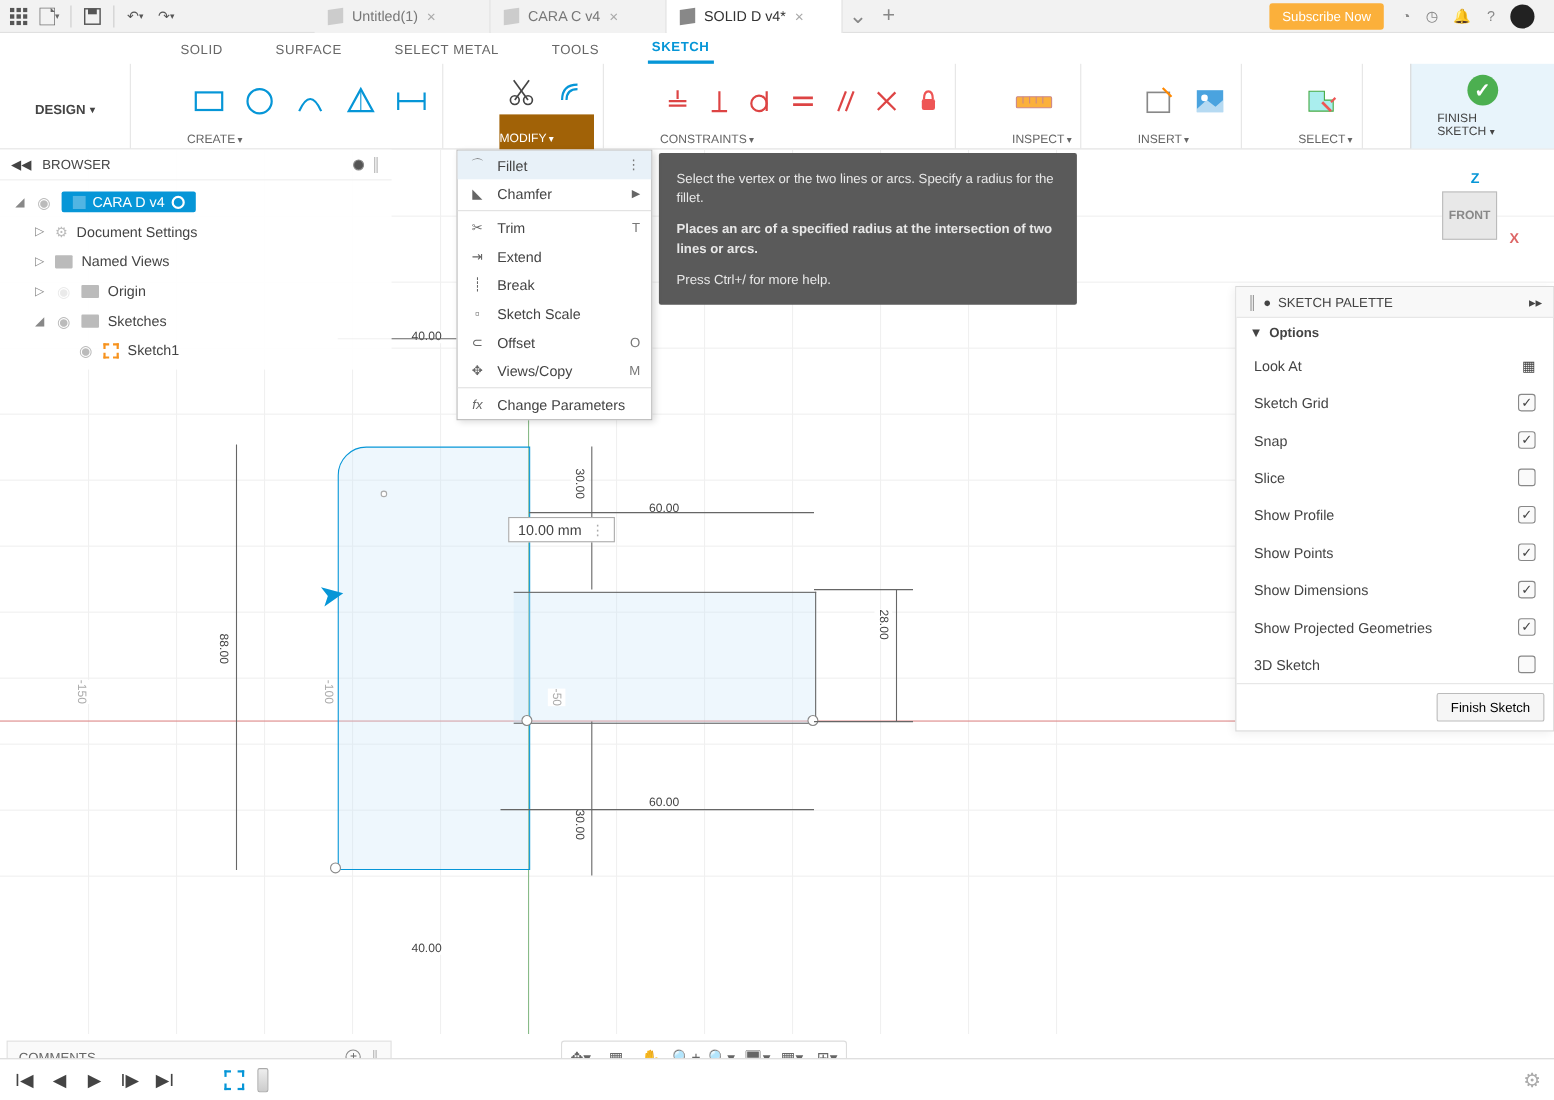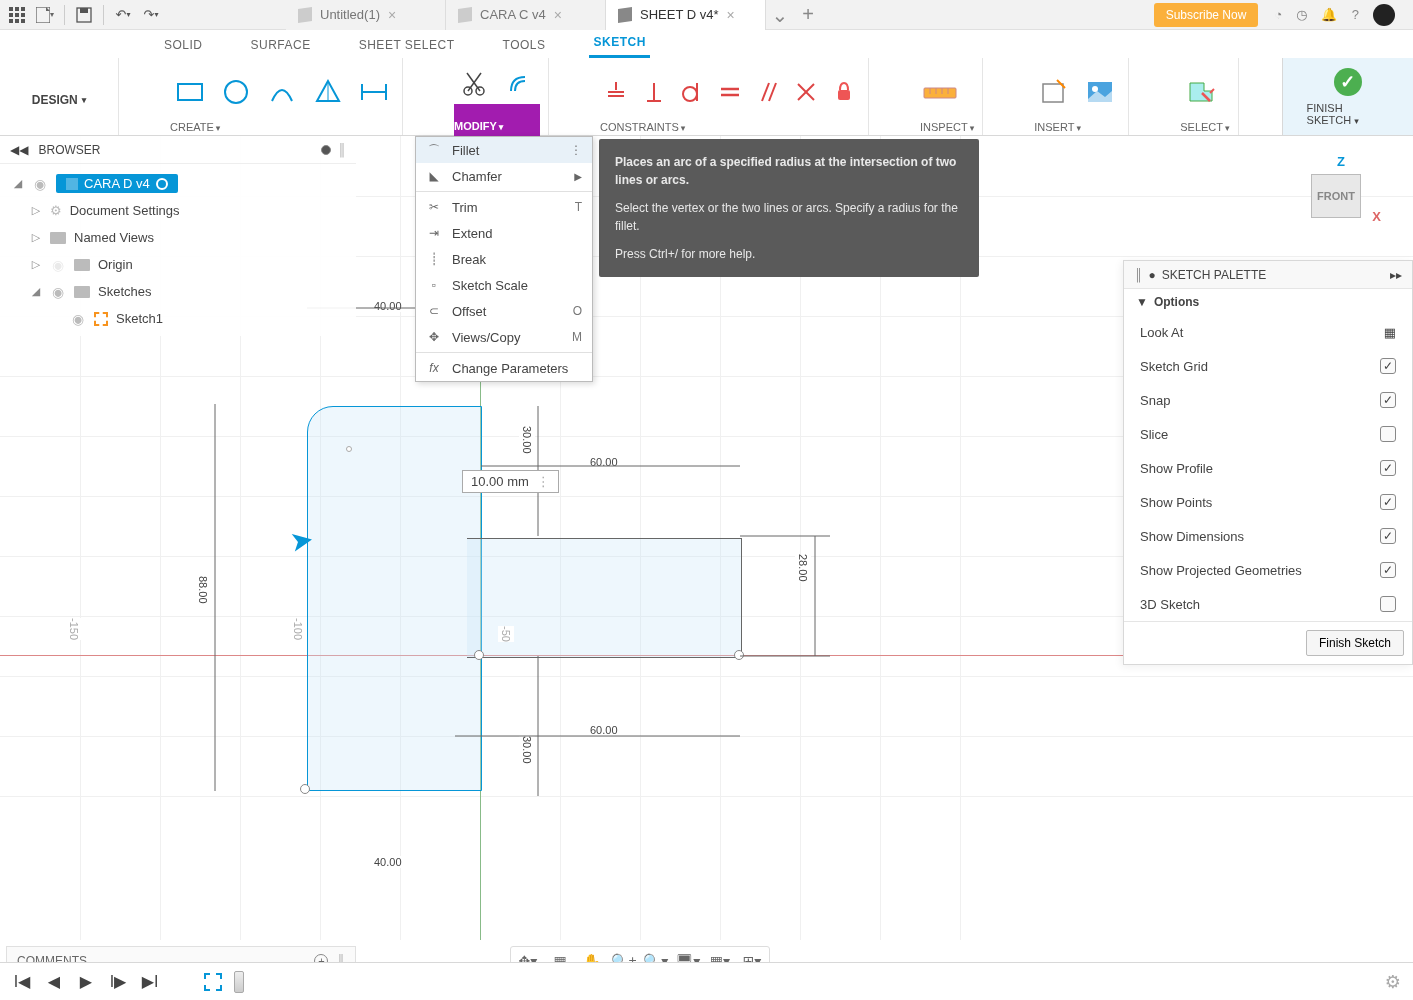--- a/index.html
+++ b/index.html
@@ -22,21 +22,21 @@
 
 .ribbon-tabs { display:flex; height:28px; align-items:flex-end; padding-left:160px; gap:40px; font-size:12px; color:#666; }
 .ribbon-tabs .rt { padding:6px 4px; cursor:pointer; letter-spacing:0.5px;text-align:right; }
 .ribbon-tabs .rt.active { color:#0696d7; border-bottom:3px solid #0696d7; font-weight:600; }
 
 
 .ribbon { height:78px; border-bottom:1px solid #d8d8d8; display:flex; align-items:stretch;gap:43px; }
 .ribbon .group { display:flex; flex-direction:column; border-right:1px solid #e5e5e5; padding:6px 8px 0 8px; }
 .ribbon .group .tools { display:flex; gap:6px; align-items:center; flex:1; }
 .ribbon .group .label { font-size:11px; color:#666; text-align:left; padding:2px 0; }
-.ribbon .group.modify .label { background:#a21caf; color:#fff; padding:16px 0; font-weight:700; }
+.ribbon .group.modify .label { background:#a16207; color:#fff; padding:16px 0; font-weight:400; }
 .ribbon .group .label .caret { font-size:9px; margin-left:2px; }
 .tool-btn { width:40px; height:40px; display:flex; align-items:center; justify-content:center; cursor:pointer; color:#555;}
 .tool-small { width:32px; height:32px; }
 .finish-sketch-btn { background:#e8f4fb; flex-direction:column; align-items:center; justify-content:center; display:flex; padding:8px 24px; cursor:pointer; border-left:1px solid #d8d8d8; }
 .check-circle { width:28px; height:28px; border-radius:50%; background:#4caf50; color:#fff; display:flex; align-items:center; justify-content:center; font-size:18px; font-weight:bold; }
 
 
 .browser { position:absolute; left:0; top:136px; width:356px; background:rgba(255,255,255,0.9); }
 .browser-hdr { display:flex; align-items:center; height:28px; padding:0 10px; border-bottom:1px solid #eee; font-size:12px; }
 .browser-hdr .collapse { margin-right:10px; }
@@ -153,40 +153,40 @@
         <span>Untitled(1)</span>
         <span class="close">×</span>
       </div>
     <div class="tab">
         <span class="tab-cube"></span>
         <span>CARA C v4</span>
         <span class="close">×</span>
       </div>
     <div class="tab active">
         <span class="tab-cube" style="background:#888"></span>
-        <span>SHEET D v4*</span>
+        <span>SOLID D v4*</span>
         <span class="close">×</span>
       </div>
     <div class="tab-plus">⌄</div>
     <div class="tab-plus">+</div>
   </div>
   <div class="subscribe">Subscribe Now</div>
   <div class="right-icons">
     <span>◔</span>
     <span>◷</span>
     <span>🔔</span>
     <span>?</span>
     <div class="avatar"></div>
   </div>
 </div>
 
 <div class="ribbon-tabs">
   <div class="rt">SOLID</div>
   <div class="rt">SURFACE</div>
-  <div class="rt">SHEET SELECT</div>
+  <div class="rt">SELECT METAL</div>
   <div class="rt">TOOLS</div>
   <div class="rt active">SKETCH</div>
 </div>
 
 <div class="ribbon">
   <div class="group" style="width:130px;align-items:center;justify-content:center;border-right:1px solid #e5e5e5">
     <div style="display:flex;align-items:center;gap:4px;cursor:pointer;font-weight:600;font-size:12px">
         <span>DESIGN</span>
         <span style="font-size:9px">▾</span>
       </div>
@@ -497,22 +497,22 @@
       <span class="shortcut">M</span>
     </div>
   <div class="sep-line"></div>
   <div class="mi">
       <span class="mi-icon" style="font-style:italic">fx</span>
       <span>Change Parameters</span>
     </div>
 </div>
 
 <div class="tooltip">
+  <p>Select the vertex or the two lines or arcs. Specify a radius for the fillet.</p>
   <p style="font-weight:600">Places an arc of a specified radius at the intersection of two lines or arcs.</p>
-  <p>Select the vertex or the two lines or arcs. Specify a radius for the fillet.</p>
   <p>Press Ctrl+/ for more help.</p>
 </div>
 
 <div class="palette">
   <div class="palette-hdr">
       <span style="color:#888">║</span>
       <span>●</span>
       <span>SKETCH PALETTE</span>
       <span style="margin-left:auto">▸▸</span>
     </div>

